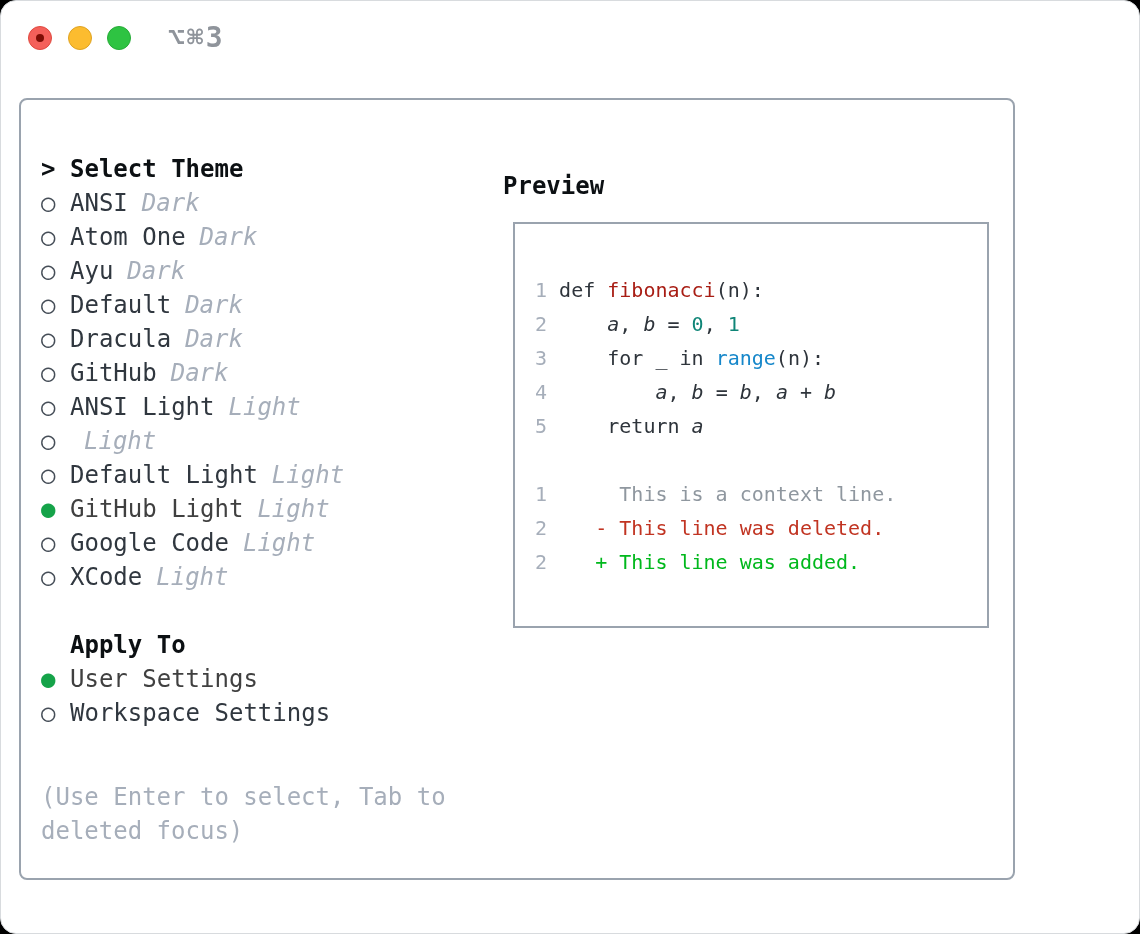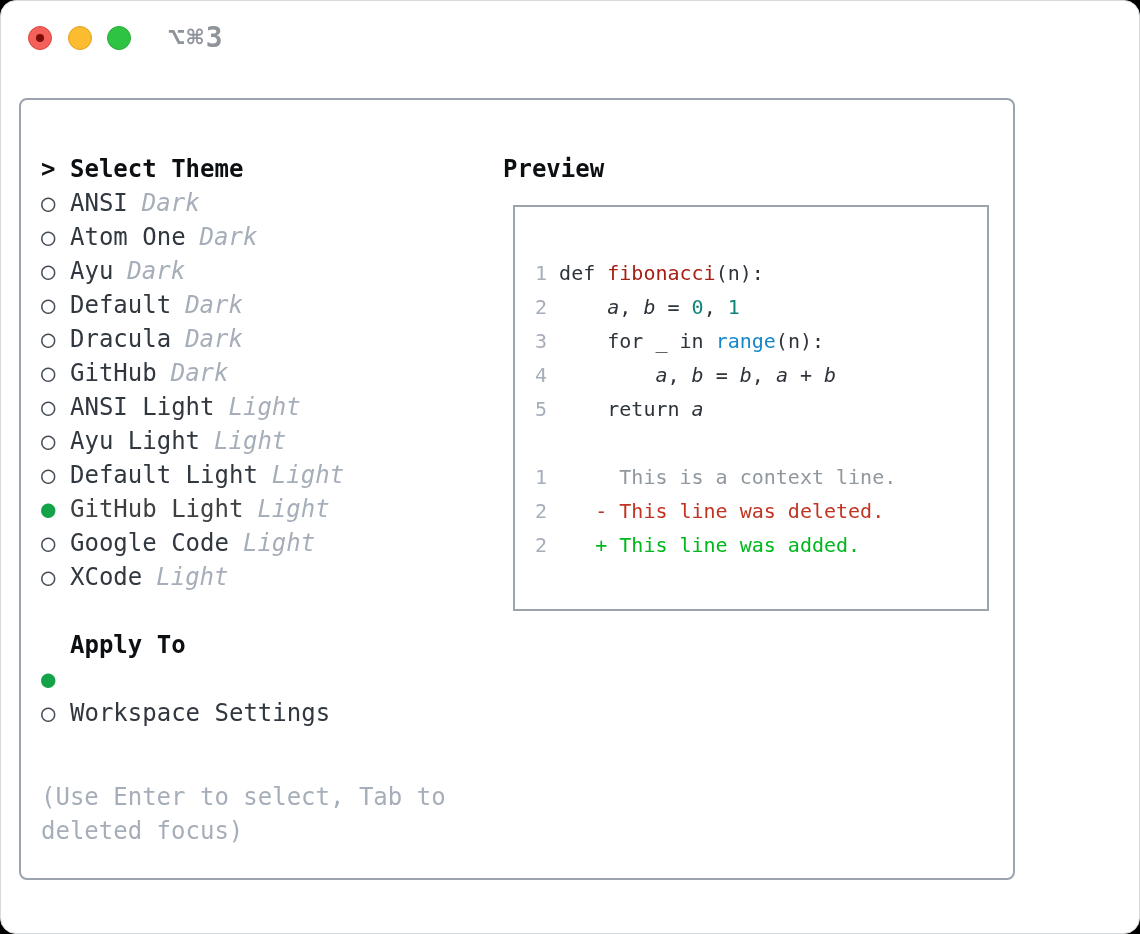--- a/index.html
+++ b/index.html
@@ -11,21 +11,21 @@
   .light{position:absolute;top:25px;width:24px;height:24px;border-radius:50%;box-sizing:border-box;}
   .light.red{left:27px;background:#f4605a;border:1px solid #e0493f;}
   .light.red::after{content:"";position:absolute;left:7px;top:7px;width:8px;height:8px;border-radius:50%;background:#7e0d05;}
   .light.yellow{left:67px;background:#fcbc2f;border:1px solid #dfa321;}
   .light.green{left:106px;background:#2ec342;border:1px solid #27ab38;}
   .win-title{position:absolute;left:167px;top:20px;font-size:28px;font-weight:700;color:#8f949b;letter-spacing:2px;}
   
   .main-panel{position:absolute;left:18px;top:97px;width:996px;height:782px;box-sizing:border-box;
               border:2px solid #9aa3ae;border-radius:8px;background:#fff;display:flex;}
   .left-col{width:462px;padding:52px 0 0 20px;box-sizing:content-box;}
-  .right-col{flex:1;padding-top:52px;}
+  .right-col{flex:1;padding-top:52px;margin-top:17px;}
   .row{height:34px;line-height:34px;font-size:24px;white-space:pre;display:flex;}
   .bullet{display:inline-block;width:29px;color:#454d57;flex:none;}
   .name{color:#30373f;}
   .tag{color:#a6aeba;font-style:italic;margin-left:14px;}
   .row.selected .bullet{color:#15a349;}
   .row.selected .name{color:#404040;}
   .hdr{font-weight:700;color:#0c1013;}
   .hdr .bullet{color:#0c1013;font-weight:700;}
   .spacer{height:34px;}
   .help{margin-top:50px;}
@@ -95,21 +95,20 @@
         <span class="name">GitHub</span>
         <span class="tag">Dark</span>
       </div>
       <div class="row">
         <span class="bullet">○</span>
         <span class="name">ANSI Light</span>
         <span class="tag">Light</span>
       </div>
       <div class="row">
         <span class="bullet">○</span>
-        <span class="name">Ayu Light</span>
         <span class="tag">Light</span>
       </div>
       <div class="row">
         <span class="bullet">○</span>
         <span class="name">Default Light</span>
         <span class="tag">Light</span>
       </div>
       <div class="row selected">
         <span class="bullet">●</span>
         <span class="name">GitHub Light</span>
@@ -127,20 +126,21 @@
       </div>
 
       <div class="spacer"></div>
 
       <div class="row hdr">
         <span class="bullet"> </span>
         <span>Apply To</span>
       </div>
       <div class="row selected">
         <span class="bullet">●</span>
+        <span class="name">User Settings</span>
       </div>
       <div class="row">
         <span class="bullet">○</span>
         <span class="name">Workspace Settings</span>
       </div>
 
       <div class="help">
         <div class="row">(Use Enter to select, Tab to</div>
         <div class="row">deleted focus)</div>
       </div>

